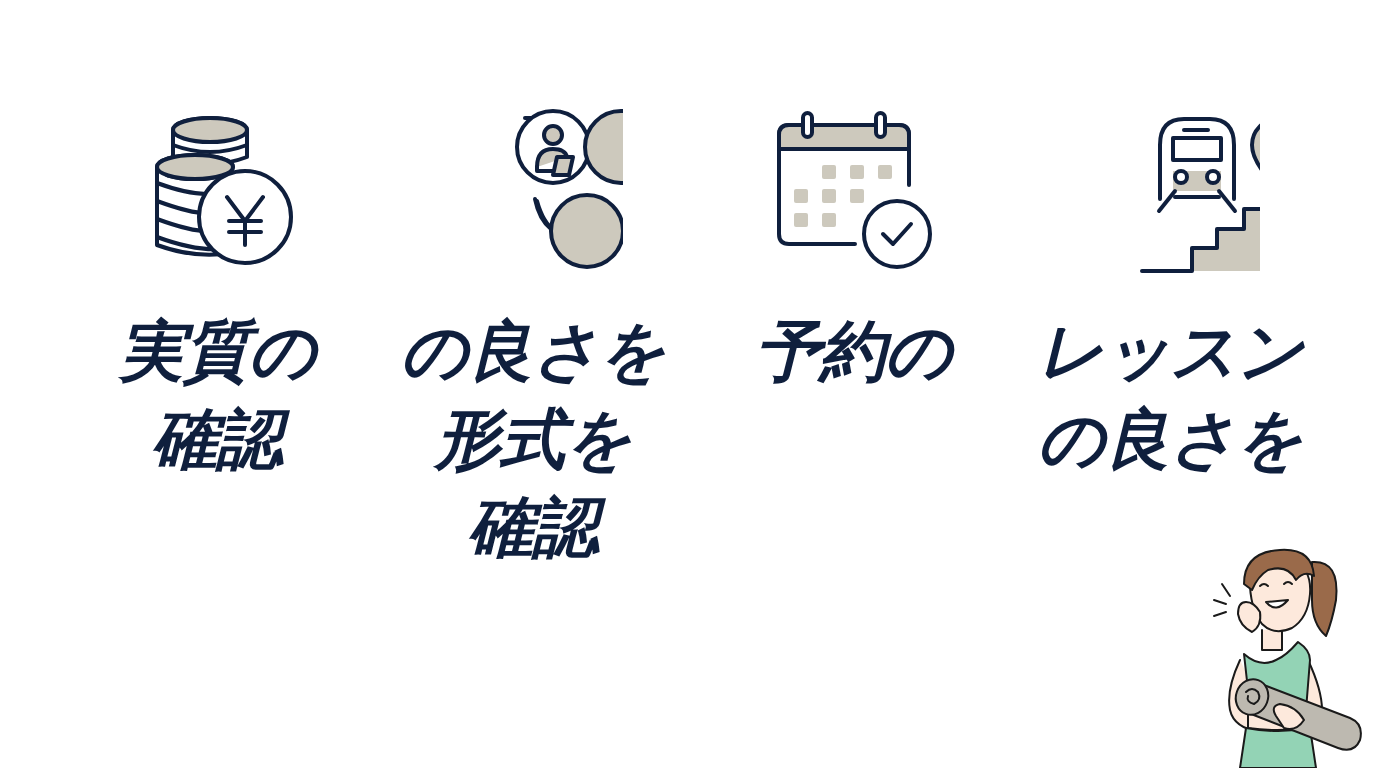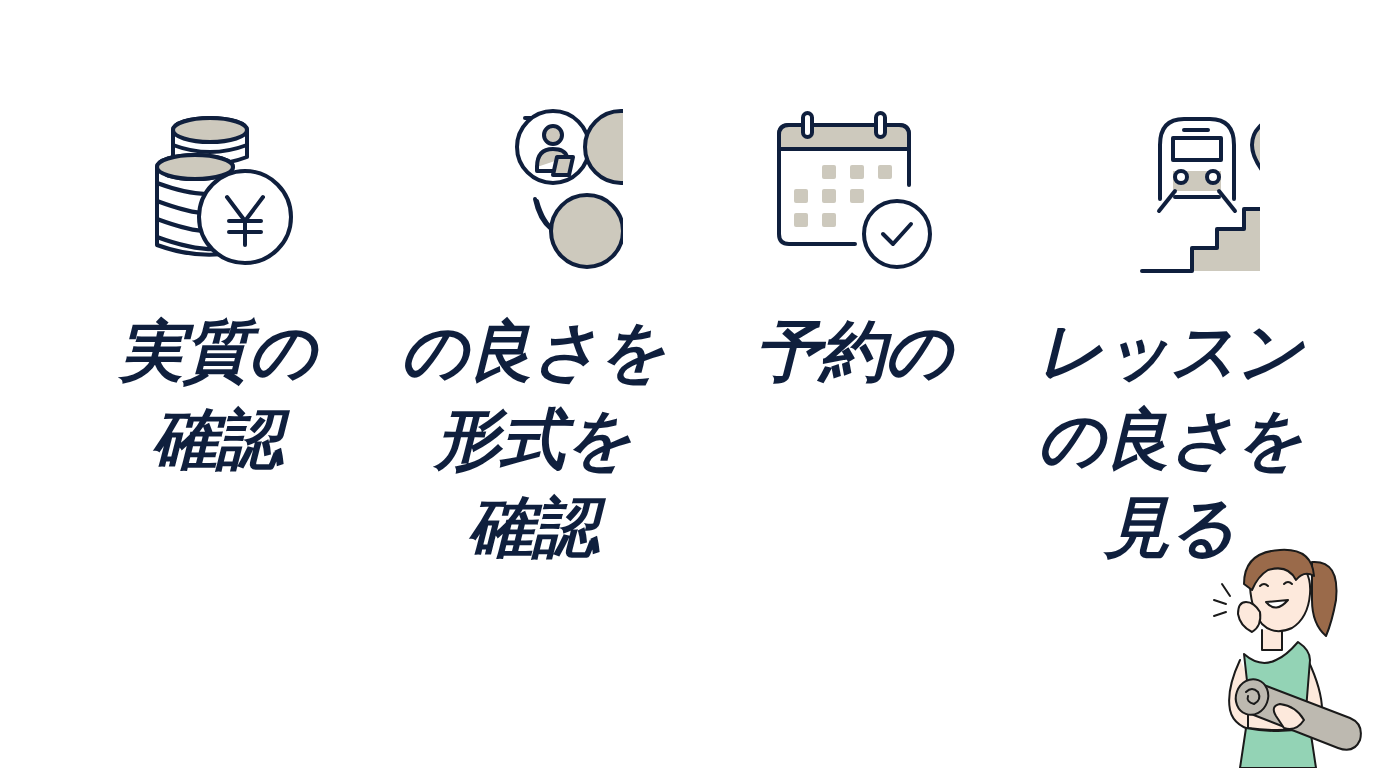--- a/index.html
+++ b/index.html
@@ -169,21 +169,20 @@
       <path d="M222 83 Q196 58 196 40 A26 26 0 0 1 248 40 Q248 58 222 83 Z" transform="translate(-24 0)" fill="#cdc9bd"></path>
       <circle cx="198" cy="38" r="9" fill="#fff"></circle>
 
       <path d="M126 166 H166 V143 H191 V124 H218 V104 H234 V166 Z" transform="translate(-54 0)" fill="#cdc9bd" stroke="none"></path>
       <path d="M62 166 H112 V143 H137 V124 H164 V104 H180"></path>
     </svg>
   </div>
   <div class="label">
     <span class="line">レッスン</span>
     <span class="line">の良さを</span>
-    <span class="line">見る</span>
   </div>
 </div>
 
 <div class="mascot">
   <svg viewBox="0 0 176 228" stroke="#1a1a1a" stroke-width="2" stroke-linecap="round" stroke-linejoin="round">
 
     <path d="M22 44 L30 56" fill="none"></path>
     <path d="M14 60 L26 64" fill="none"></path>
     <path d="M14 76 L26 72" fill="none"></path>
 

